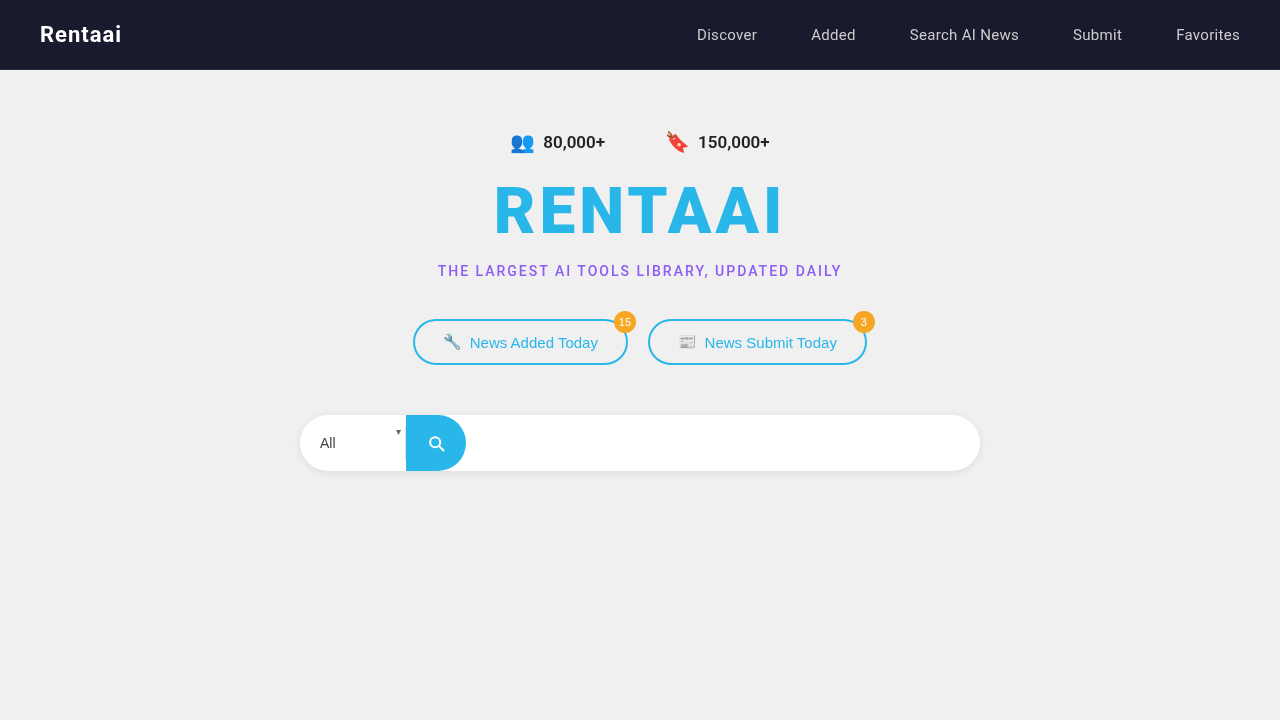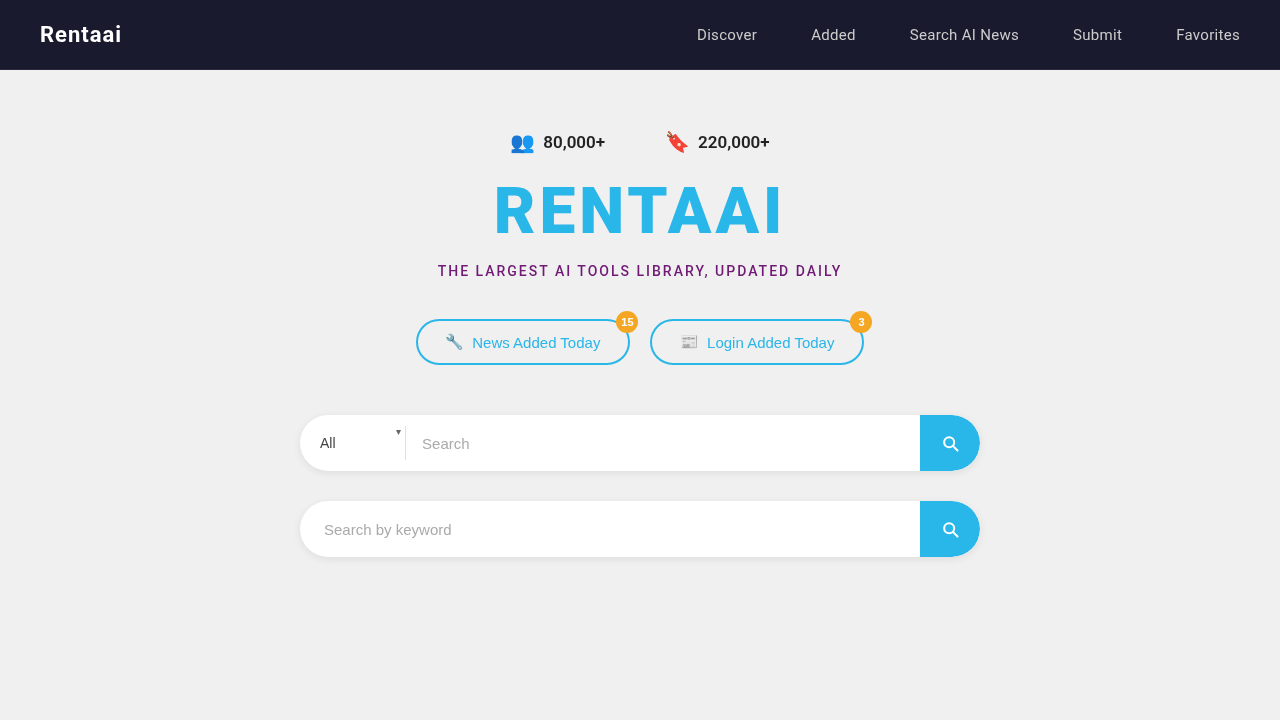--- a/index.html
+++ b/index.html
@@ -70,21 +70,21 @@
     .hero-title {
       font-size: 64px;
       font-weight: 900;
       color: #29b6e8;
       letter-spacing: 4px;
       margin-bottom: 14px;
     }
     .hero-subtitle {
       font-size: 14px;
       font-weight: 500;
-      color: #701a75;
+      color: #8b5cf6;
       letter-spacing: 2px;
       margin-bottom: 40px;
     }
 
     
     .buttons-row {
       display: flex;
       gap: 20px;
       margin-bottom: 50px;
       position: relative;
@@ -104,21 +104,21 @@
       position: relative;
       text-decoration: none;
     }
     .badge {
       position: absolute;
       top: -10px;
       right: -10px;
       background: #f5a623;
       color: #fff;
       font-size: 11px;
-      font-weight: 700;
+      font-weight: 400;
       width: 22px;
       height: 22px;
       border-radius: 50%;
       display: flex;
       align-items: center;
       justify-content: center;
     }
 
     
     .search-container {
@@ -245,64 +245,53 @@
 
 <main class="main">
 
   <div class="stats-row">
     <div class="stat-item">
       <span class="stat-icon">👥</span>
       <span>80,000+</span>
     </div>
     <div class="stat-item">
       <span class="stat-icon">🔖</span>
-      <span>220,000+</span>
+      <span>150,000+</span>
     </div>
   </div>
 
   <h1 class="hero-title">RENTAAI</h1>
   <p class="hero-subtitle">THE LARGEST AI TOOLS LIBRARY, UPDATED DAILY</p>
 
   <div class="buttons-row">
     <button class="pill-button">
       <span>🔧</span>
       <span>News Added Today</span>
       <span class="badge">15</span>
     </button>
     <button class="pill-button">
       <span>📰</span>
-      <span>Login Added Today</span>
+      <span>News Submit Today</span>
       <span class="badge">3</span>
     </button>
   </div>
 
   <div class="search-container">
     <div class="search-row">
       <div class="select-wrapper">
         <select class="search-select">
           <option>All</option>
           <option>Tools</option>
           <option>News</option>
           <option>Categories</option>
         </select>
         <span class="chevron-down">▾</span>
       </div>
-      <input class="search-input" type="text" placeholder="Search" style="">
       <button class="search-btn">
         <svg viewBox="0 0 24 24" xmlns="http://www.w3.org/2000/svg">
           <path d="M21 21l-4.35-4.35M17 11A6 6 0 1 1 5 11a6 6 0 0 1 12 0z" stroke="#fff" stroke-width="2.5" stroke-linecap="round" fill="none"></path>
         </svg>
       </button>
     </div>
   </div>
 
-  <div class="keyword-search-container">
-    <div class="keyword-search-row">
-      <input class="keyword-input" type="text" placeholder="Search by keyword" style="">
-      <button class="keyword-btn">
-        <svg viewBox="0 0 24 24" xmlns="http://www.w3.org/2000/svg">
-          <path d="M21 21l-4.35-4.35M17 11A6 6 0 1 1 5 11a6 6 0 0 1 12 0z" stroke="#fff" stroke-width="2.5" stroke-linecap="round" fill="none"></path>
-        </svg>
-      </button>
-    </div>
-  </div>
 
 </main>
 
 </body></html>

